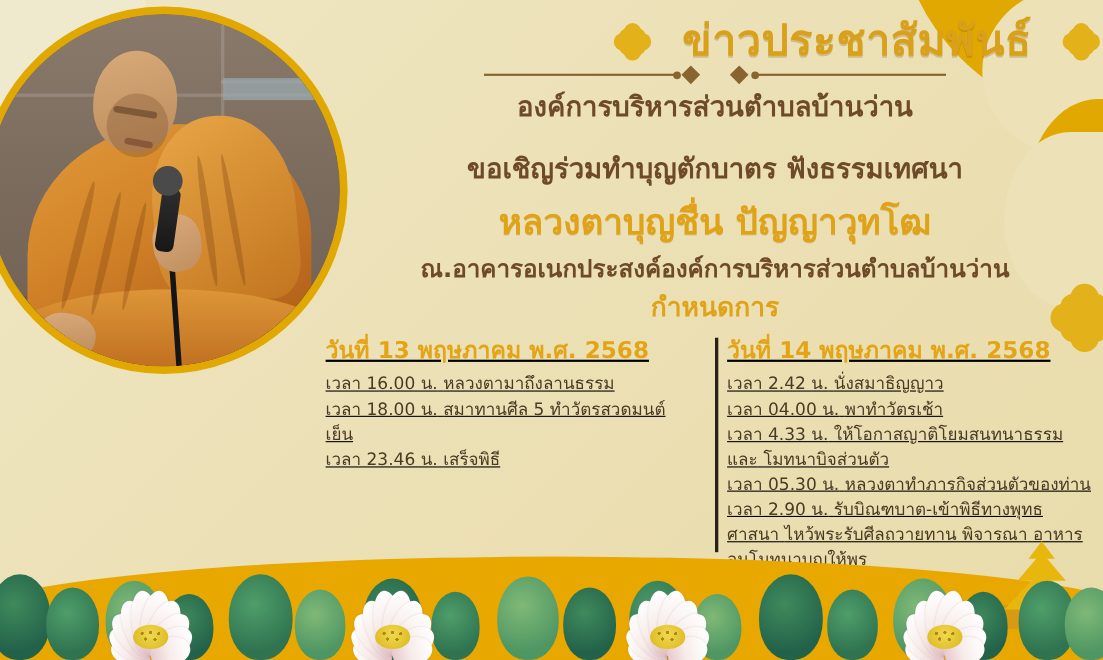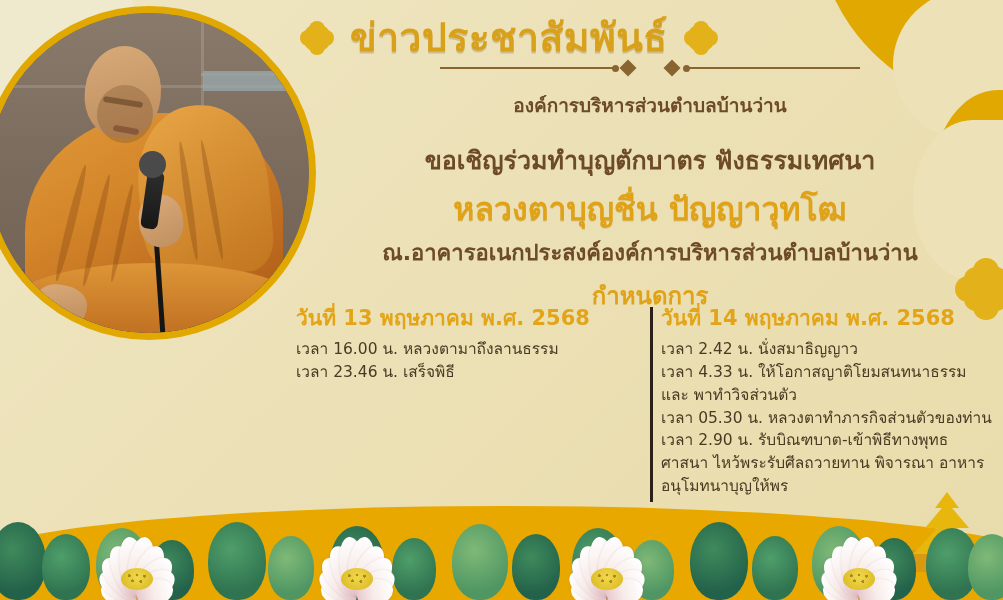--- a/index.html
+++ b/index.html
@@ -139,21 +139,21 @@
     position:absolute;left:168px;top:214px;width:5px;height:118px;
     background:#151515;border-radius:3px;transform:rotate(-4deg);
   }
 
   
   .head{
     position:absolute;left:300px;top:16px;width:700px;
     text-align:center;
   }
   .title-row{
-    display:flex;align-items:center;justify-content:flex-start;gap:16px;
+    display:flex;align-items:center;justify-content:flex-end;gap:28px;
   }
   .quatrefoil{
     position:relative;width:34px;height:34px;flex:0 0 34px;
   }
   .quatrefoil span{position:absolute;background:#e3b119;}
   .qf-h{left:0;top:9px;width:34px;height:16px;border-radius:8px;}
   .qf-v{left:9px;top:0;width:16px;height:34px;border-radius:8px;}
   .qf-c{left:5px;top:5px;width:24px;height:24px;border-radius:7px;}
   .main-title{
     font-size:39px;font-weight:bold;letter-spacing:.5px;
@@ -176,48 +176,47 @@
   .fl-g1{left:182px;}
   .fl-g2{left:226px;}
   .fl-dot{
     position:absolute;top:4px;width:7px;height:7px;border-radius:50%;
     background:#8a6430;
   }
   .fl-d1{left:172px;}
   .fl-d2{left:243px;}
 
   .org-line{
-    font-size:19px;font-weight:bold;color:#6e4b28;margin-top:20px;
+    font-size:25px;font-weight:bold;color:#6e4b28;margin-top:5px;
     line-height:1.35;
-    font-family:Liberation Mono, monospace;
   }
   .invite-line{
     font-size:25px;font-weight:bold;color:#6e4b28;margin-top:24px;
     line-height:1.35;
   }
   .monk-name{
     font-size:32px;font-weight:bold;color:#e0a216;margin-top:11px;
     line-height:1.25;
     text-shadow:0 1px 0 rgba(120,80,10,.18);
   }
   .venue-line{
     font-size:22px;font-weight:bold;color:#6e4b28;margin-top:10px;
     line-height:1.3;
   }
   .schedule-word{
-    font-size:24px;font-weight:bold;color:#e0a216;margin-top:14px;
+    font-size:24px;font-weight:bold;color:#e0a216;margin-top:4px;
     line-height:1.2;
   }
 
   
   .cols{
     position:absolute;left:296px;top:305px;width:700px;
     display:flex;
   }
-  .col{box-sizing:border-box;}
+  .col{box-sizing:border-box;text-decoration:underline;}
   .col-left{width:345px;padding-right:18px;}
   .col-right{width:352px;padding-left:20px;}
   .col-divider{
     position:absolute;left:650px;top:307px;width:3px;height:195px;
     background:#2a2118;
   }
   .day-head{
     font-size:21px;font-weight:bold;color:#e3a517;margin-bottom:6px;
     line-height:1.3;
   }
@@ -364,35 +363,43 @@
   <div class="col-divider"></div>
   <div class="cols">
 
     <div class="col col-left">
       <div class="day-head">วันที่ 13 พฤษภาคม พ.ศ. 2568</div>
       <div class="item-wrap">
         <span>เวลา 16.00 น.</span>
         <span>หลวงตามาถึงลานธรรม</span>
       </div>
       <div class="item-wrap">
+        <span>เวลา 18.00 น.</span>
+        <span>สมาทานศีล 5 ทำวัตรสวดมนต์เย็น</span>
+      </div>
+      <div class="item-wrap">
         <span>เวลา 23.46 น.</span>
         <span>เสร็จพิธี</span>
       </div>
     </div>
 
     <div class="col col-right">
       <div class="day-head">วันที่ 14 พฤษภาคม พ.ศ. 2568</div>
       <div class="item-wrap">
         <span>เวลา 2.42 น.</span>
         <span>นั่งสมาธิญญาว</span>
       </div>
       <div class="item-wrap">
+        <span>เวลา 04.00 น.</span>
+        <span>พาทำวัตรเช้า</span>
+      </div>
+      <div class="item-wrap">
         <span>เวลา 4.33 น.</span>
         <span>ให้โอกาสญาติโยมสนทนาธรรมและ</span>
-        <span class="cont">พาทำวิจส่วนตัว</span>
+        <span class="cont">โมทนาบิจส่วนตัว</span>
       </div>
       <div class="item-wrap">
         <span>เวลา 05.30 น.</span>
         <span>หลวงตาทำภารกิจส่วนตัวของท่าน</span>
       </div>
       <div class="item-wrap">
         <span>เวลา 2.90 น.</span>
         <span>รับบิณฑบาต-เข้าพิธีทางพุทธศาสนา</span>
         <span class="cont">ไหว้พระรับศีลถวายทาน พิจารณา</span>
         <span class="cont">อาหาร อนุโมทนาบุญให้พร</span>

